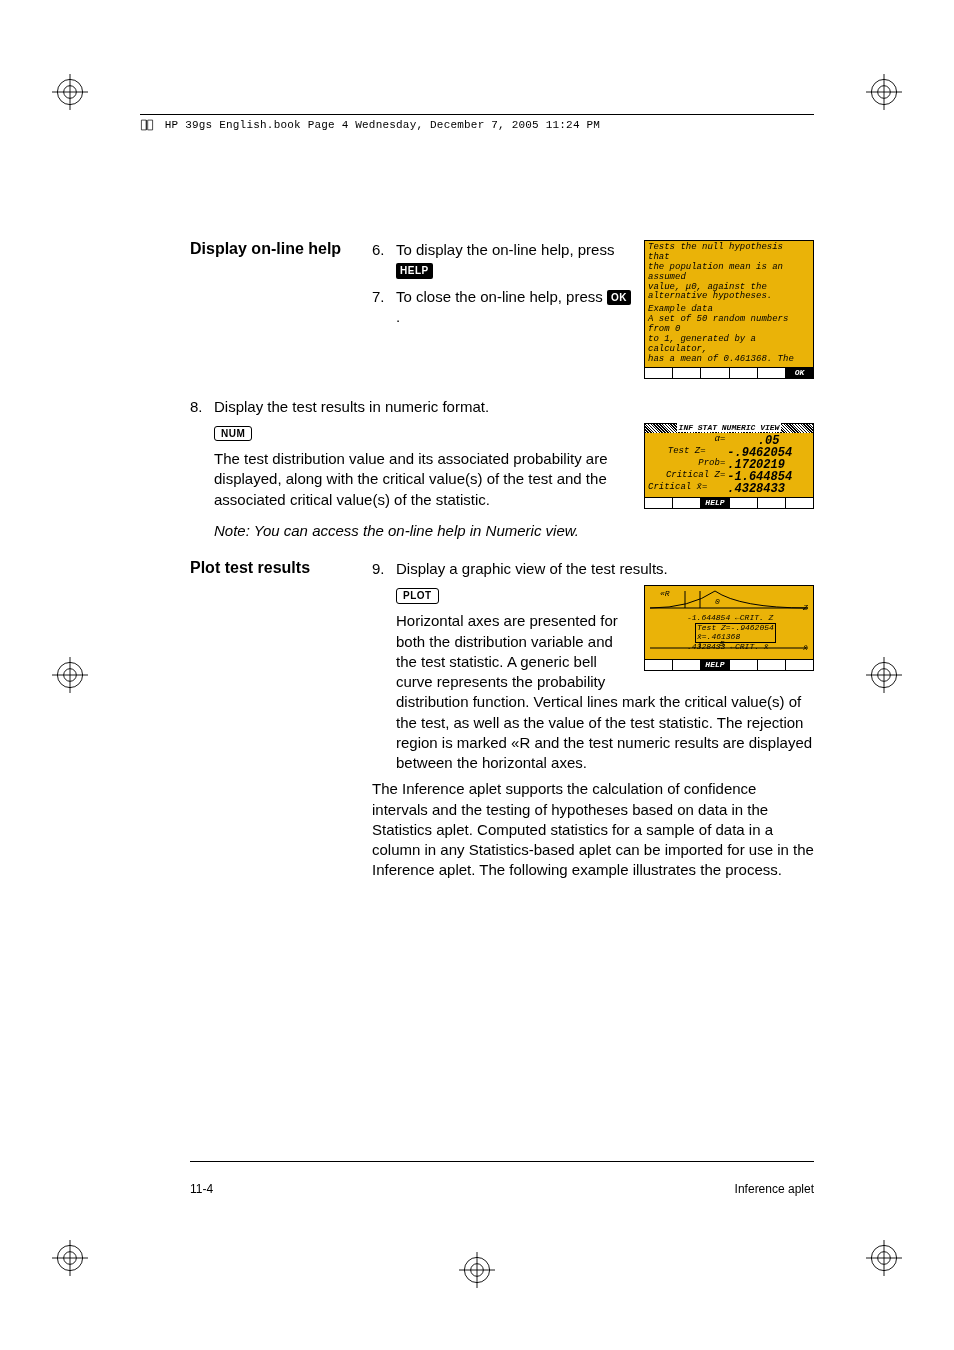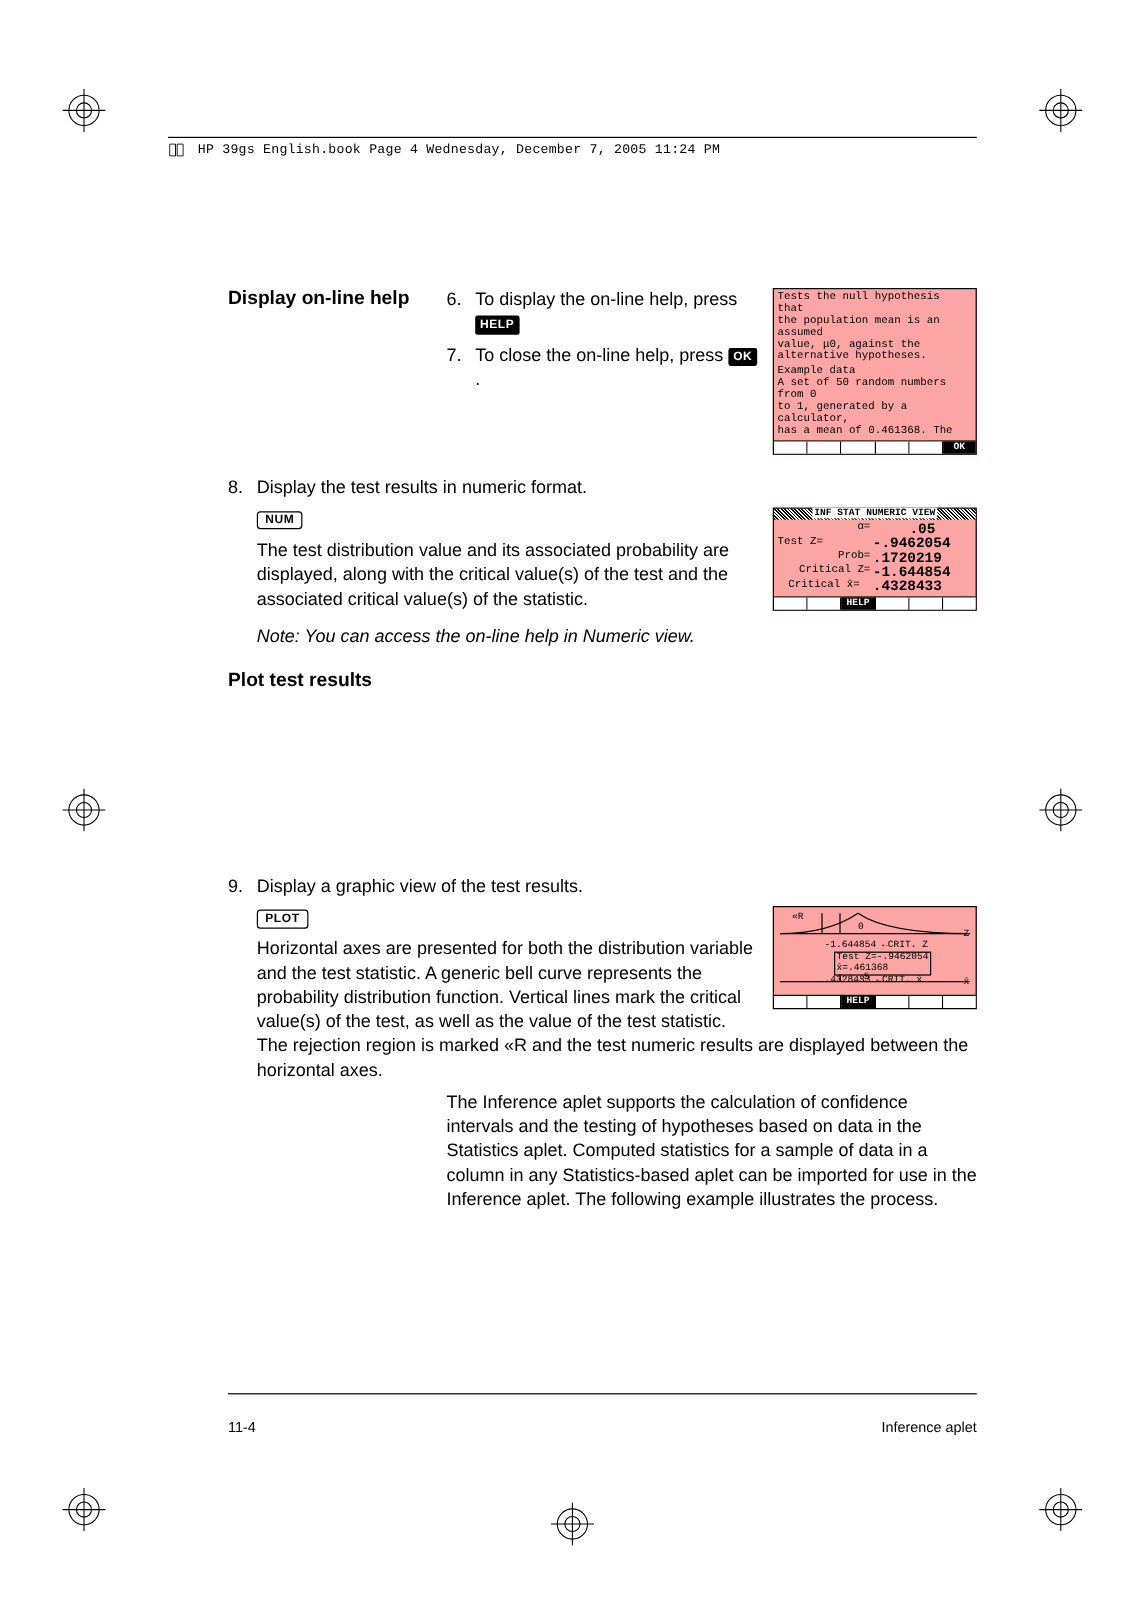--- a/index.html
+++ b/index.html
@@ -99,24 +99,25 @@
     bottom: 154px;
     left: 190px; right: 140px;
     border-top:1px solid #000;
     padding-top:20px;
     display:flex; justify-content:space-between;
     font-family: "Arial Narrow","Helvetica Neue Condensed",Arial,sans-serif;
     font-stretch: condensed;
     font-size:12px;
   }
   .screen-box {
-    border:1.5px solid #000; background:#fca5a5;
+    border:1.5px solid #000; background:#eab308;
     font-family: "Courier New", monospace;
     font-size:9px; line-height:1.1;
     width:168px;
+    font-style:italic;
   }
   .screen-box .sb-body { padding:2px 3px; min-height:50px;}
   .screen-box .sb-foot {
     display:flex; height:10px; border-top:1px solid #000;
   }
   .screen-box .sb-foot .cell {
     flex:1; border-right:1px solid #000; background:#fff;
   }
   .screen-box .sb-foot .cell:last-child { border-right:none;}
   .screen-box .sb-foot .cell.dark {
@@ -230,27 +231,27 @@
     <div class="rcol body-text">
       <ol start="8" style="margin-bottom:6px;">
         <li><span class="num">8.</span><span>Display the test results in numeric format.</span></li>
       </ol>
       <div class="float-screen">
         <div class="screen-box">
           <div class="title"><span>INF STAT NUMERIC VIEW</span></div>
           <div class="sb-body" style="display:grid;grid-template-columns:auto auto;column-gap:2px;">
             <div style="text-align:right;">α=</div>
               <div class="big-nums" style="text-align:center;">.05</div>
-            <div style="text-align:left;">Test  Z=</div>
+            <div style="text-align:center;">Test  Z=</div>
               <div class="big-nums" style="text-align:left;">-.9462054</div>
             <div style="text-align:right;">Prob=</div>
               <div class="big-nums" style="text-align:left;">.1720219</div>
             <div style="text-align:right;">Critical Z=</div>
               <div class="big-nums" style="text-align:left;">-1.644854</div>
-            <div style="text-align:center;">Critical x̄=</div>
+            <div style="text-align:left;">Critical x̄=</div>
               <div class="big-nums" style="text-align:left;">.4328433</div>
           </div>
           <div class="sb-foot">
             <div class="cell"></div>
               <div class="cell"></div>
             <div class="cell dark">HELP</div>
             <div class="cell"></div>
               <div class="cell"></div>
               <div class="cell"></div>
           </div>
@@ -258,21 +259,21 @@
       </div>
       <div style="padding-left:24px;">
         <div><span class="keycap outline">NUM</span></div>
         <div style="margin-top:6px;">The test distribution value and its associated probability are displayed, along with the critical value(s) of the test and the associated critical value(s) of the statistic.</div>
       </div>
       <div class="clear"></div>
       <div style="padding-left:24px; margin-top:8px;"><em>Note: You can access the on-line help in Numeric view.</em></div>
     </div>
   </div>
 
-  <div class="row" style="margin-top:18px;flex-direction:column;">
+  <div class="row" style="margin-top:18px;">
     <div class="lcol">
       <div class="section-label">Plot test results</div>
     </div>
     <div class="rcol body-text">
       <ol start="9" style="margin-bottom:6px;">
         <li><span class="num">9.</span><span>Display a graphic view of the test results.</span></li>
       </ol>
       <div class="float-screen">
         <div class="screen-box">
           <div class="sb-body" style="padding:0;">

